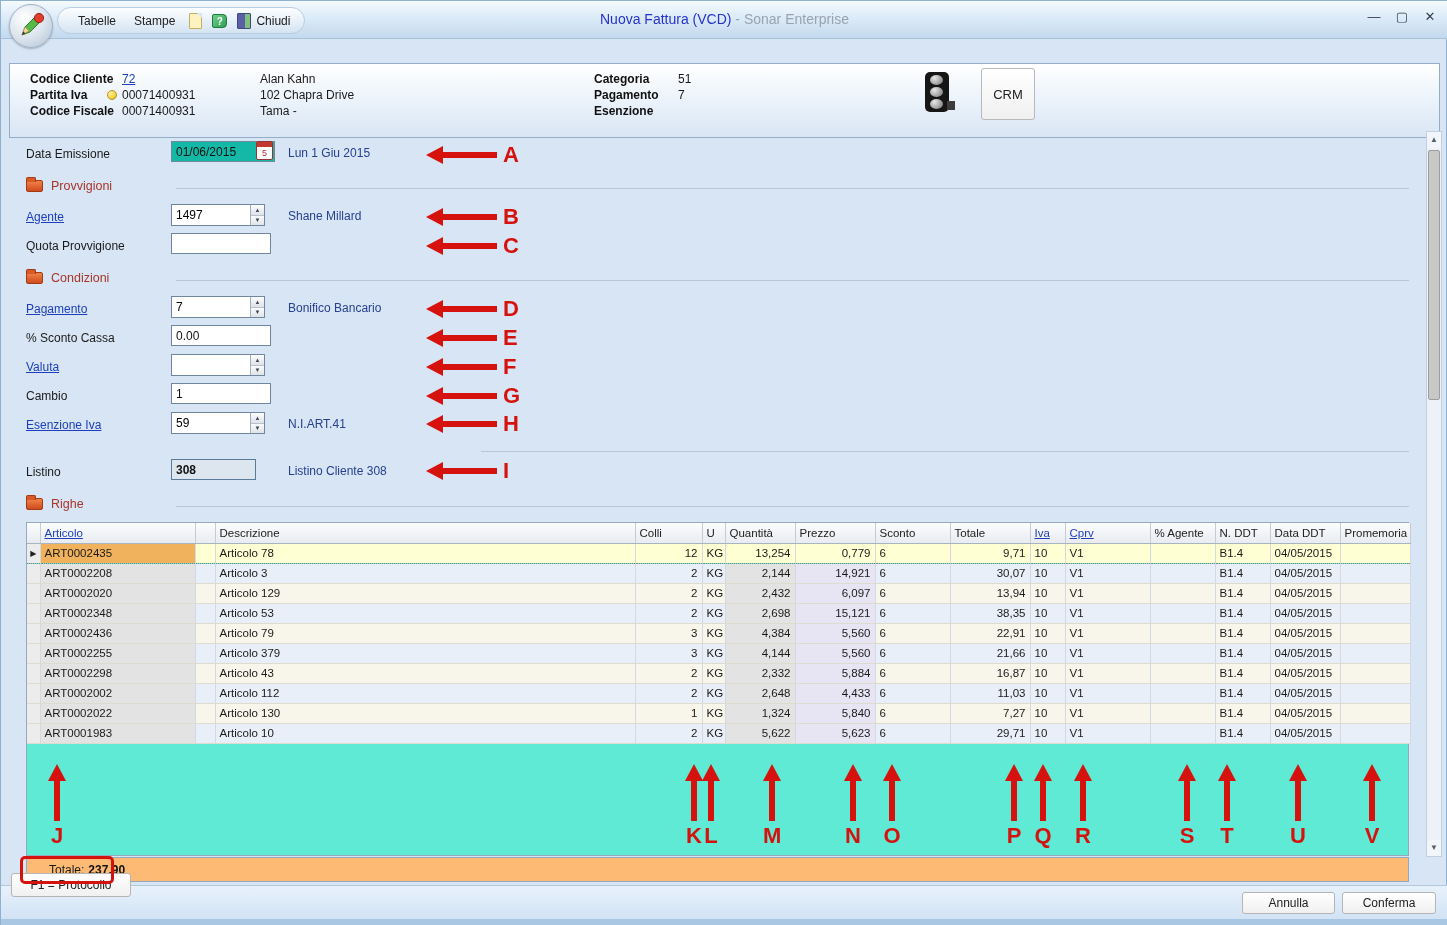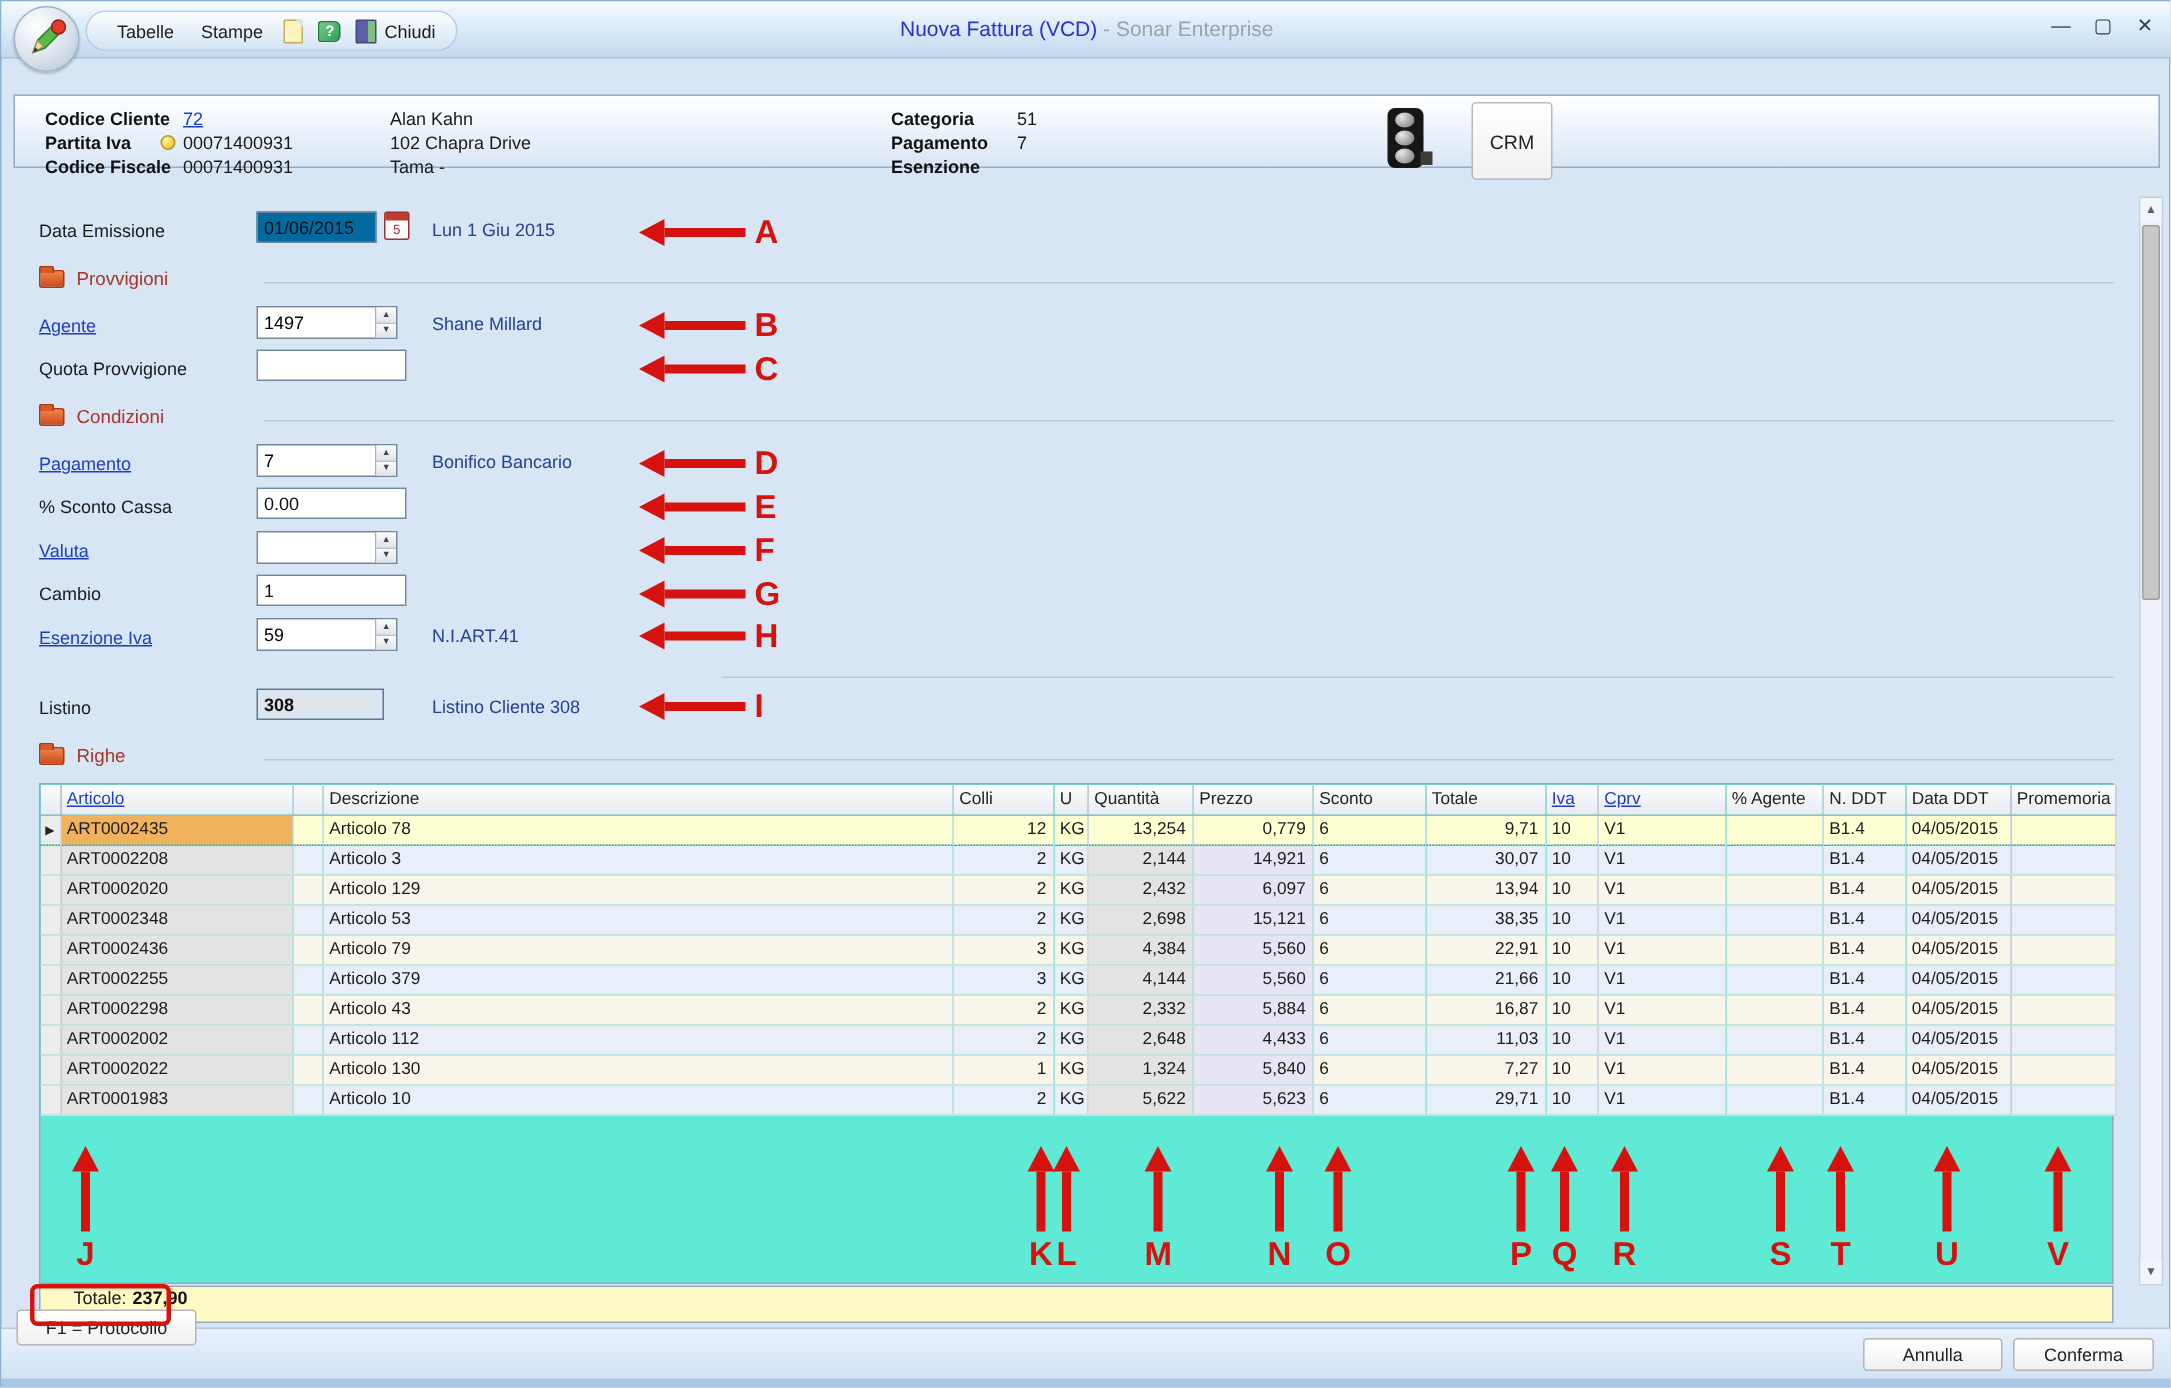--- a/index.html
+++ b/index.html
@@ -24,21 +24,21 @@
   .icon-book { width:15px; height:14px; background:linear-gradient(135deg,#6fd08c,#2f9e53); border:1px solid #1d7a3a;
     border-radius:2px 4px 4px 2px; color:#fff; font-size:10px; font-weight:bold; text-align:center; line-height:13px; }
   .icon-door { width:14px; height:16px; background:linear-gradient(90deg,#5a5fa8 60%, #7fc07f 60%); border:1px solid #41467e; border-radius:1px; }
   .title-center { position:absolute; left:0; right:0; top:10px; text-align:center; font-size:14px; }
   .title-primary { color:#2633cc; }
   .title-secondary { color:#9aa3ad; }
   .win-controls { position:absolute; right:10px; top:8px; display:flex; gap:12px; color:#33404d; font-size:13px; }
   .win-controls span { cursor:default; width:16px; text-align:center; }
 
   
-  .cust-box { position:absolute; left:8px; top:62px; width:1431px; height:49px;
+  .cust-box { position:absolute; left:8px; top:62px; width:1431px; height:75px;
     background:linear-gradient(#ffffff,#e9f1fa 55%,#d9e6f4); border:1px solid #94adc8;text-align:center; }
   .cust-row { position:absolute; height:16px; display:flex; align-items:center; }
   .lbl-b { font-weight:bold; color:#111; }
   .link { color:#1d3fbd; text-decoration:underline; cursor:pointer; }
   .yellow-dot { display:inline-block; width:10px; height:10px; border-radius:50%;
     background:radial-gradient(circle at 35% 30%, #fff3a8, #f7d23a 60%, #cf9e13); border:1px solid #b8922a; }
   .traffic { position:absolute; left:915px; top:8px; width:24px; height:40px; background:#161616; border-radius:5px; }
   .traffic i { position:absolute; left:5px; width:13px; height:10px; border-radius:50%;
     background:radial-gradient(circle at 35% 30%, #e8e8e8, #6f6f6f); }
   .traffic i:nth-child(1){ top:3px; } .traffic i:nth-child(2){ top:15px; } .traffic i:nth-child(3){ top:27px; }
@@ -79,22 +79,22 @@
   tr td.c-art, tr td.c-qta { background:#e3e3e3;margin-top:15px; }
   tr td.c-prz { background:#e7e4f3; }
   tr td.sel-col { background:#ececec; text-align:center; padding:0; font-size:8px; color:#222; }
   td.c-sco { color:#c2251f; }
   tr.r-sel td { background:#ffffd4; border-top:1px dotted #808080; border-bottom:1px dotted #808080; }
   tr.r-sel td.c-art { background:#f0b25c; }
   tr.r-sel td.sel-col { background:#ececec; }
   th .hlink { color:#1d3fbd; text-decoration:underline; cursor:pointer; }
 
   
-  .summary-row { position:absolute; left:25px; top:856px; width:1383px; height:25px; background:#fef9c3;
-    border:1px solid #93a9c0; display:flex; padding-left:22px; gap:4px; }
+  .summary-row { position:absolute; left:25px; top:856px; width:1383px; height:25px; background:#fdba74;
+    border:1px solid #93a9c0; display:flex; align-items:center; padding-left:22px; gap:4px; }
   .summary-row b { color:#111; }
   .totale-annotation { position:absolute; left:19px; top:855px; width:94px; height:28px;
     border:3px solid #d6120f; border-radius:5px; z-index:6; pointer-events:none; }
   .bottombar { position:absolute; left:0; top:884px; width:1447px; height:34px;
     background:linear-gradient(#e7f1fb,#d2e3f5); border-top:1px solid #b3c8dd; }
   .bottom-strip { position:absolute; left:0; top:918px; width:1447px; height:7px; background:#a9c7e2; }
   .btn { position:absolute; height:24px; background:linear-gradient(#ffffff,#f0f0f0); border:1px solid #b5b5b5;
     border-radius:3px; font-size:12px; color:#222; display:flex; align-items:center; justify-content:center; cursor:pointer; }
 
   
@@ -205,21 +205,21 @@
         <i></i>
         <i></i>
         <i></i>
       </div>
     <div class="crm-btn">
         <span>CRM</span>
       </div>
   </div>
 
   <div class="form-label" style="top:146px;">Data Emissione</div>
-  <input class="txt-input" style="left: 170px; top: 140px; width: 80px; background: #0369a1;" value="01/06/2015">
+  <input class="txt-input" style="left: 170px; top: 140px; width: 104px; background: #14b8a6;" value="01/06/2015">
   <span class="cal-icon" style="left:255px; top:140px;"></span>
   <div class="display-text" style="left:287px; top:145px;">Lun 1 Giu 2015</div>
 
   <div class="section-hdr" style="top:178px;">
     <span class="folder-icon"></span>
     <span>Provvigioni</span>
   </div>
   <div class="sect-line" style="top:187px;"></div>
 
   <div class="form-label" style="top:209px;"><span class="link">Agente</span></div>

